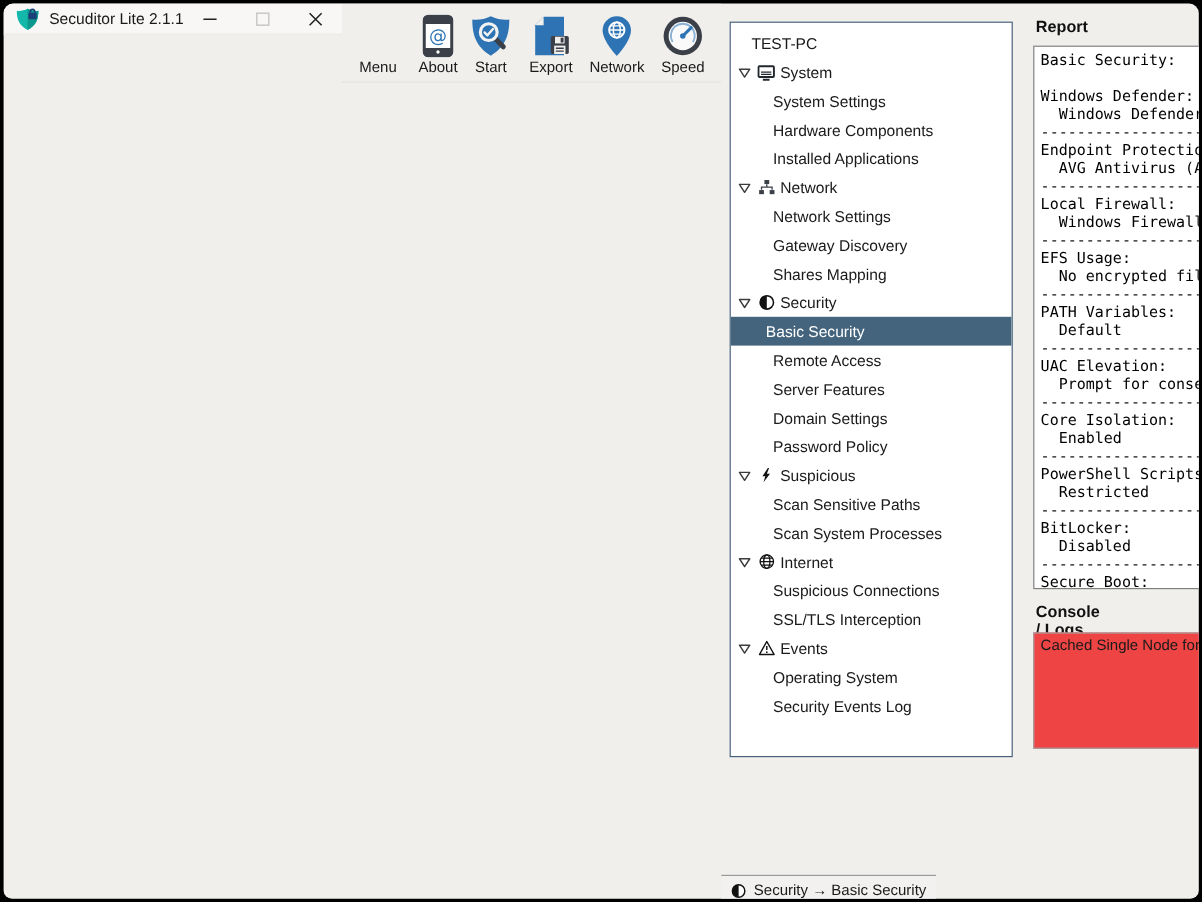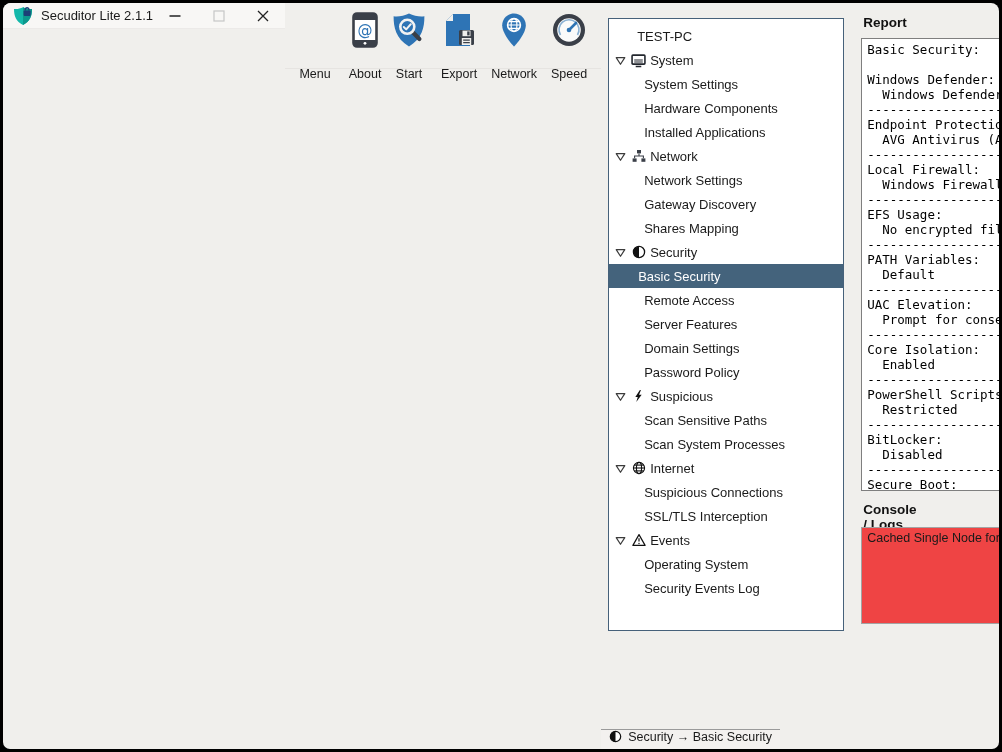--- a/index.html
+++ b/index.html
@@ -25,36 +25,36 @@
   
   .toolbar {
     height:66px; background:#f0efec; display:flex; align-items:flex-start;
     padding:6px 10px 0 8px; flex:0 0 auto; border-bottom:1px solid #e6e4e1;
   }
   .tool-btn {
     display:flex; flex-direction:column; align-items:center; justify-content:flex-start;
     background:transparent; border:0; cursor:pointer; padding:2px 4px; min-width:44px;
   }
   .tool-btn .ic { height:38px; display:flex; align-items:center; justify-content:center; }
-  .tool-btn .lbl { font-size:12.5px; color:#1a1a1a; margin-top:18px; }
+  .tool-btn .lbl { font-size:12.5px; color:#1a1a1a; margin-top:0; }
   .burger { display:flex; flex-direction:column; gap:6px; width:34px; padding-top:4px; }
   .burger i { display:block; height:3px; background:#3d434c; border-radius:1px; }
   .tb-spacer { flex:1; }
   .tool-btn + .tool-btn { margin-left:6px; }
 
   
   .main { position:relative; height:634px; flex:0 0 auto; background:#f0efec; }
 
   
   .sidebar {
     position:absolute; left:7px; top:15px; width:236px; height:613px;
     background:#fff; border:1px solid #46617a; overflow:hidden; padding-top:5px;
   }
   .trow { height:24px; display:flex; align-items:center; font-size:13px; color:#1a1a1a; cursor:default; white-space:nowrap; }
-  .trow.root { padding-left:28px;text-align:right; }
+  .trow.root { padding-left:17px;text-align:right; }
   .trow.group { padding-left:4px; }
   .trow.child { padding-left:35px; }
   .trow.sel { background:#44637c; color:#fff;padding-left:29px; }
   .trow .exp { width:14px; height:14px; margin-right:4px; display:flex; align-items:center; justify-content:center; }
   .trow .tic { width:15px; height:15px; margin-right:4px; display:flex; align-items:center; justify-content:center; }
 
   
   .sec-title { position:absolute; left:262px; font-size:13.5px; font-weight:bold; color:#111; }
   .report-title { top:12px; }
   .report-box {
@@ -73,21 +73,21 @@
     position:absolute; left:260px; top:524px; width:712px; height:97px;
     background:#ef4444; border:1px solid #a3a3a3; font-size:12.5px; color:#1a1a1a;
     padding:3px 5px; overflow:hidden;
   }
   .scroll-arrow { position:absolute; left:977px; width:14px; height:12px; display:flex; align-items:center; justify-content:center; cursor:pointer; }
   .arr-up { top:532px; } .arr-down { top:606px; }
 
   
   .statusbar {
     height:20px; background:#f3f1ef; border-top:1px solid #9a9a9a;
-    display:flex; align-items:flex-start; padding:0 8px; flex:0 0 auto; margin-top:auto;
+    display:flex; align-items:flex-end; padding:0 8px; flex:0 0 auto; margin-top:auto;
   }
   .statusbar .sic { width:13px; height:13px; margin-right:6px; display:flex; align-items:center; }
   .statusbar .stxt { font-size:12.5px; color:#1a1a1a; }
 </style>
 </head>
 <body>
 
 <div class="window">
 
   <div class="titlebar">

